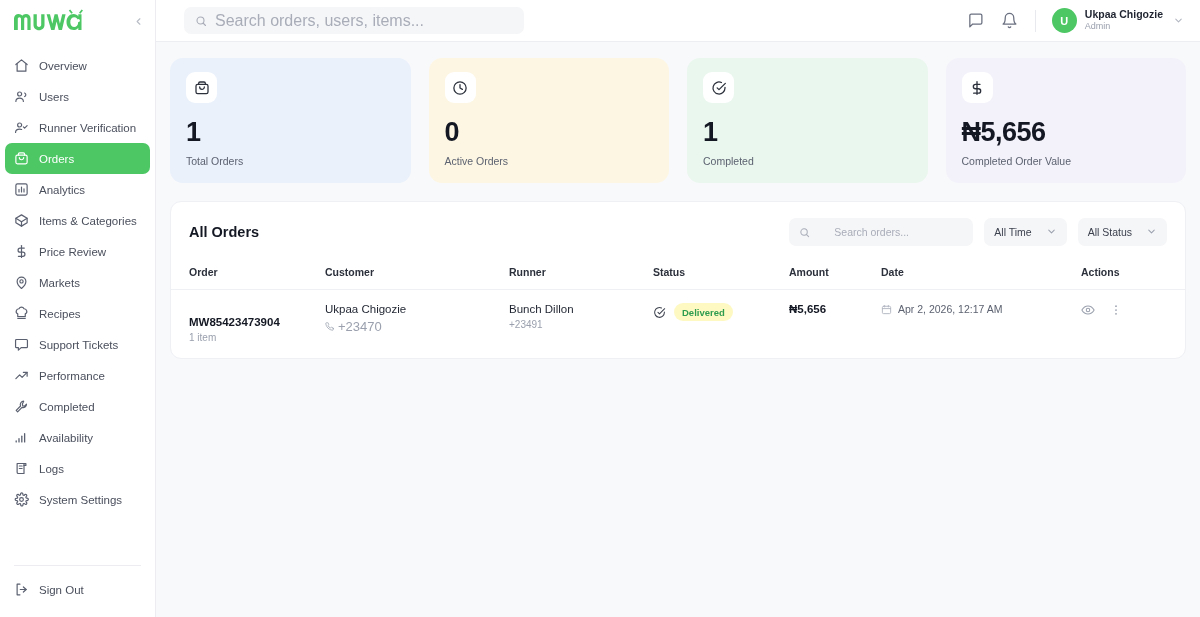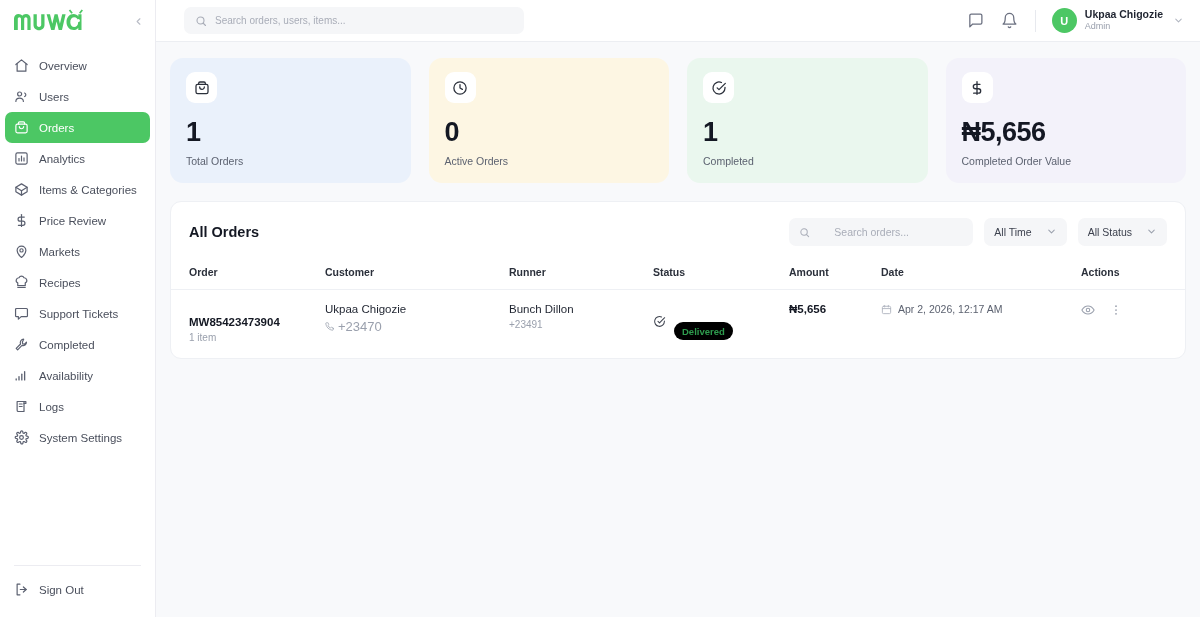--- a/index.html
+++ b/index.html
@@ -47,21 +47,21 @@
   
   .main { flex: 1 1 auto; height: 617px; background: #f8f9fb; display: flex; flex-direction: column; }
   .topbar {
     height: 42px; background: #ffffff; display: flex; align-items: center;
     padding: 0 16px 0 28px; gap: 14px; border-bottom: 1px solid #eceef2;
     flex: 0 0 42px;
   }
   .top-search {
     width: 340px; height: 27px; background: #f5f6f8; border-radius: 7px;
     display: flex; align-items: center; gap: 8px; padding: 0 11px;
-    color: #a9adb8; font-size: 10px;
+    color: #a9adb8; font-size: 16px;
   }
   .top-right { margin-left: auto; display: flex; align-items: center; gap: 16px; }
   .top-icon { width: 18px; height: 18px; color: #6b7080; display: flex;
     align-items: center; justify-content: center; cursor: pointer; }
   .top-sep { width: 1px; height: 22px; background: #e7e9ee; }
   .user-chip { display: flex; align-items: center; gap: 8px; cursor: pointer; }
   .avatar {
     width: 25px; height: 25px; border-radius: 50%; background: #4cc764;
     color: #fff; font-size: 11px; font-weight: 600;
     display: flex; align-items: center; justify-content: center;
@@ -124,22 +124,22 @@
   .c-order { font-size: 11.5px; font-weight: 700; color: #141823; margin-top: 13px; }
   .c-sub   { font-size: 10px; color: #9aa0ad; margin-top: 4px; }
   .c-name  { font-size: 11.5px; color: #1f2430; }
   .c-phone { font-size: 13px; color: #9aa0ad; margin-top: 4px;
              display: flex; align-items: center; gap: 4px;
              max-width: 72px; overflow: hidden; white-space: nowrap; }
   .c-amount{ font-size: 11.5px; font-weight: 700; color: #141823; }
   .c-date  { font-size: 10.5px; color: #5c6270; display: flex; align-items: center; gap: 6px; }
   .status-cell { display: flex; align-items: center; gap: 8px; }
   .chip {
-    background: #000000; color: #2e9c4e; font-size: 9.5px; font-weight: 700;
-    padding: 3.5px 8px; border-radius: 11px; margin-top: 19px;
+    background: #fef9c3; color: #2e9c4e; font-size: 9.5px; font-weight: 700;
+    padding: 3.5px 8px; border-radius: 11px;
   }
   .actions { display: flex; align-items: center; gap: 14px; color: #9aa0ad; }
   .act { cursor: pointer; display: flex; align-items: center; }
 
   
   .w-order{width:154px}.w-cust{width:184px}.w-runner{width:144px}
   .w-status{width:136px}.w-amount{width:92px}.w-date{width:200px}
 </style>
 </head>
 <body>
@@ -184,20 +184,30 @@
         <span class="ico">
             <svg width="15" height="15" viewBox="0 0 24 24" fill="none" stroke="currentColor" stroke-width="1.9" stroke-linecap="round" stroke-linejoin="round">
               <circle cx="9" cy="8" r="3.2"></circle>
               <path d="M3 20c0-3.3 2.7-5.5 6-5.5s6 2.2 6 5.5"></path>
               <path d="M17 6.5a3 3 0 0 1 0 5.6"></path>
             </svg>
           </span>
         <span>Users</span>
       </div>
 
+      <div class="sb-item">
+        <span class="ico">
+            <svg width="15" height="15" viewBox="0 0 24 24" fill="none" stroke="currentColor" stroke-width="1.9" stroke-linecap="round" stroke-linejoin="round">
+              <circle cx="9" cy="8" r="3.2"></circle>
+              <path d="M2.5 20c0-3.3 2.9-5.5 6.5-5.5 1.2 0 2.3.2 3.2.6"></path>
+              <polyline points="15 11 17 13 21 9"></polyline>
+            </svg>
+          </span>
+        <span>Runner Verification</span>
+      </div>
 
       <div class="sb-item active">
         <span class="ico">
             <svg width="15" height="15" viewBox="0 0 24 24" fill="none" stroke="currentColor" stroke-width="1.9" stroke-linecap="round" stroke-linejoin="round">
               <rect x="3" y="6.5" width="18" height="14" rx="2.5"></rect>
               <path d="M8.5 10.5a3.5 3.5 0 0 0 7 0"></path>
               <path d="M7 6.5V5a2 2 0 0 1 2-2h6a2 2 0 0 1 2 2v1.5"></path>
             </svg>
           </span>
         <span>Orders</span>
@@ -258,20 +268,29 @@
 
       <div class="sb-item">
         <span class="ico">
             <svg width="15" height="15" viewBox="0 0 24 24" fill="none" stroke="currentColor" stroke-width="1.9" stroke-linecap="round" stroke-linejoin="round">
               <path d="M20 4H4a1.5 1.5 0 0 0-1.5 1.5v10A1.5 1.5 0 0 0 4 17h3v4l4.5-4H20a1.5 1.5 0 0 0 1.5-1.5v-10A1.5 1.5 0 0 0 20 4z"></path>
             </svg>
           </span>
         <span>Support Tickets</span>
       </div>
 
+      <div class="sb-item">
+        <span class="ico">
+            <svg width="15" height="15" viewBox="0 0 24 24" fill="none" stroke="currentColor" stroke-width="1.9" stroke-linecap="round" stroke-linejoin="round">
+              <polyline points="3 17 9 11 13 15 21 7"></polyline>
+              <polyline points="15 7 21 7 21 13"></polyline>
+            </svg>
+          </span>
+        <span>Performance</span>
+      </div>
 
 
       <div class="sb-item">
         <span class="ico">
             <svg width="15" height="15" viewBox="0 0 24 24" fill="none" stroke="currentColor" stroke-width="1.9" stroke-linecap="round" stroke-linejoin="round">
               <path d="M15.5 3.5a5.5 5.5 0 0 0-5 7.7L3.5 18.2 5.8 20.5l7-7a5.5 5.5 0 0 0 7.2-5.2l-3.2 3.2-2.8-.6-.6-2.8z"></path>
             </svg>
           </span>
         <span>Completed</span>
       </div>

